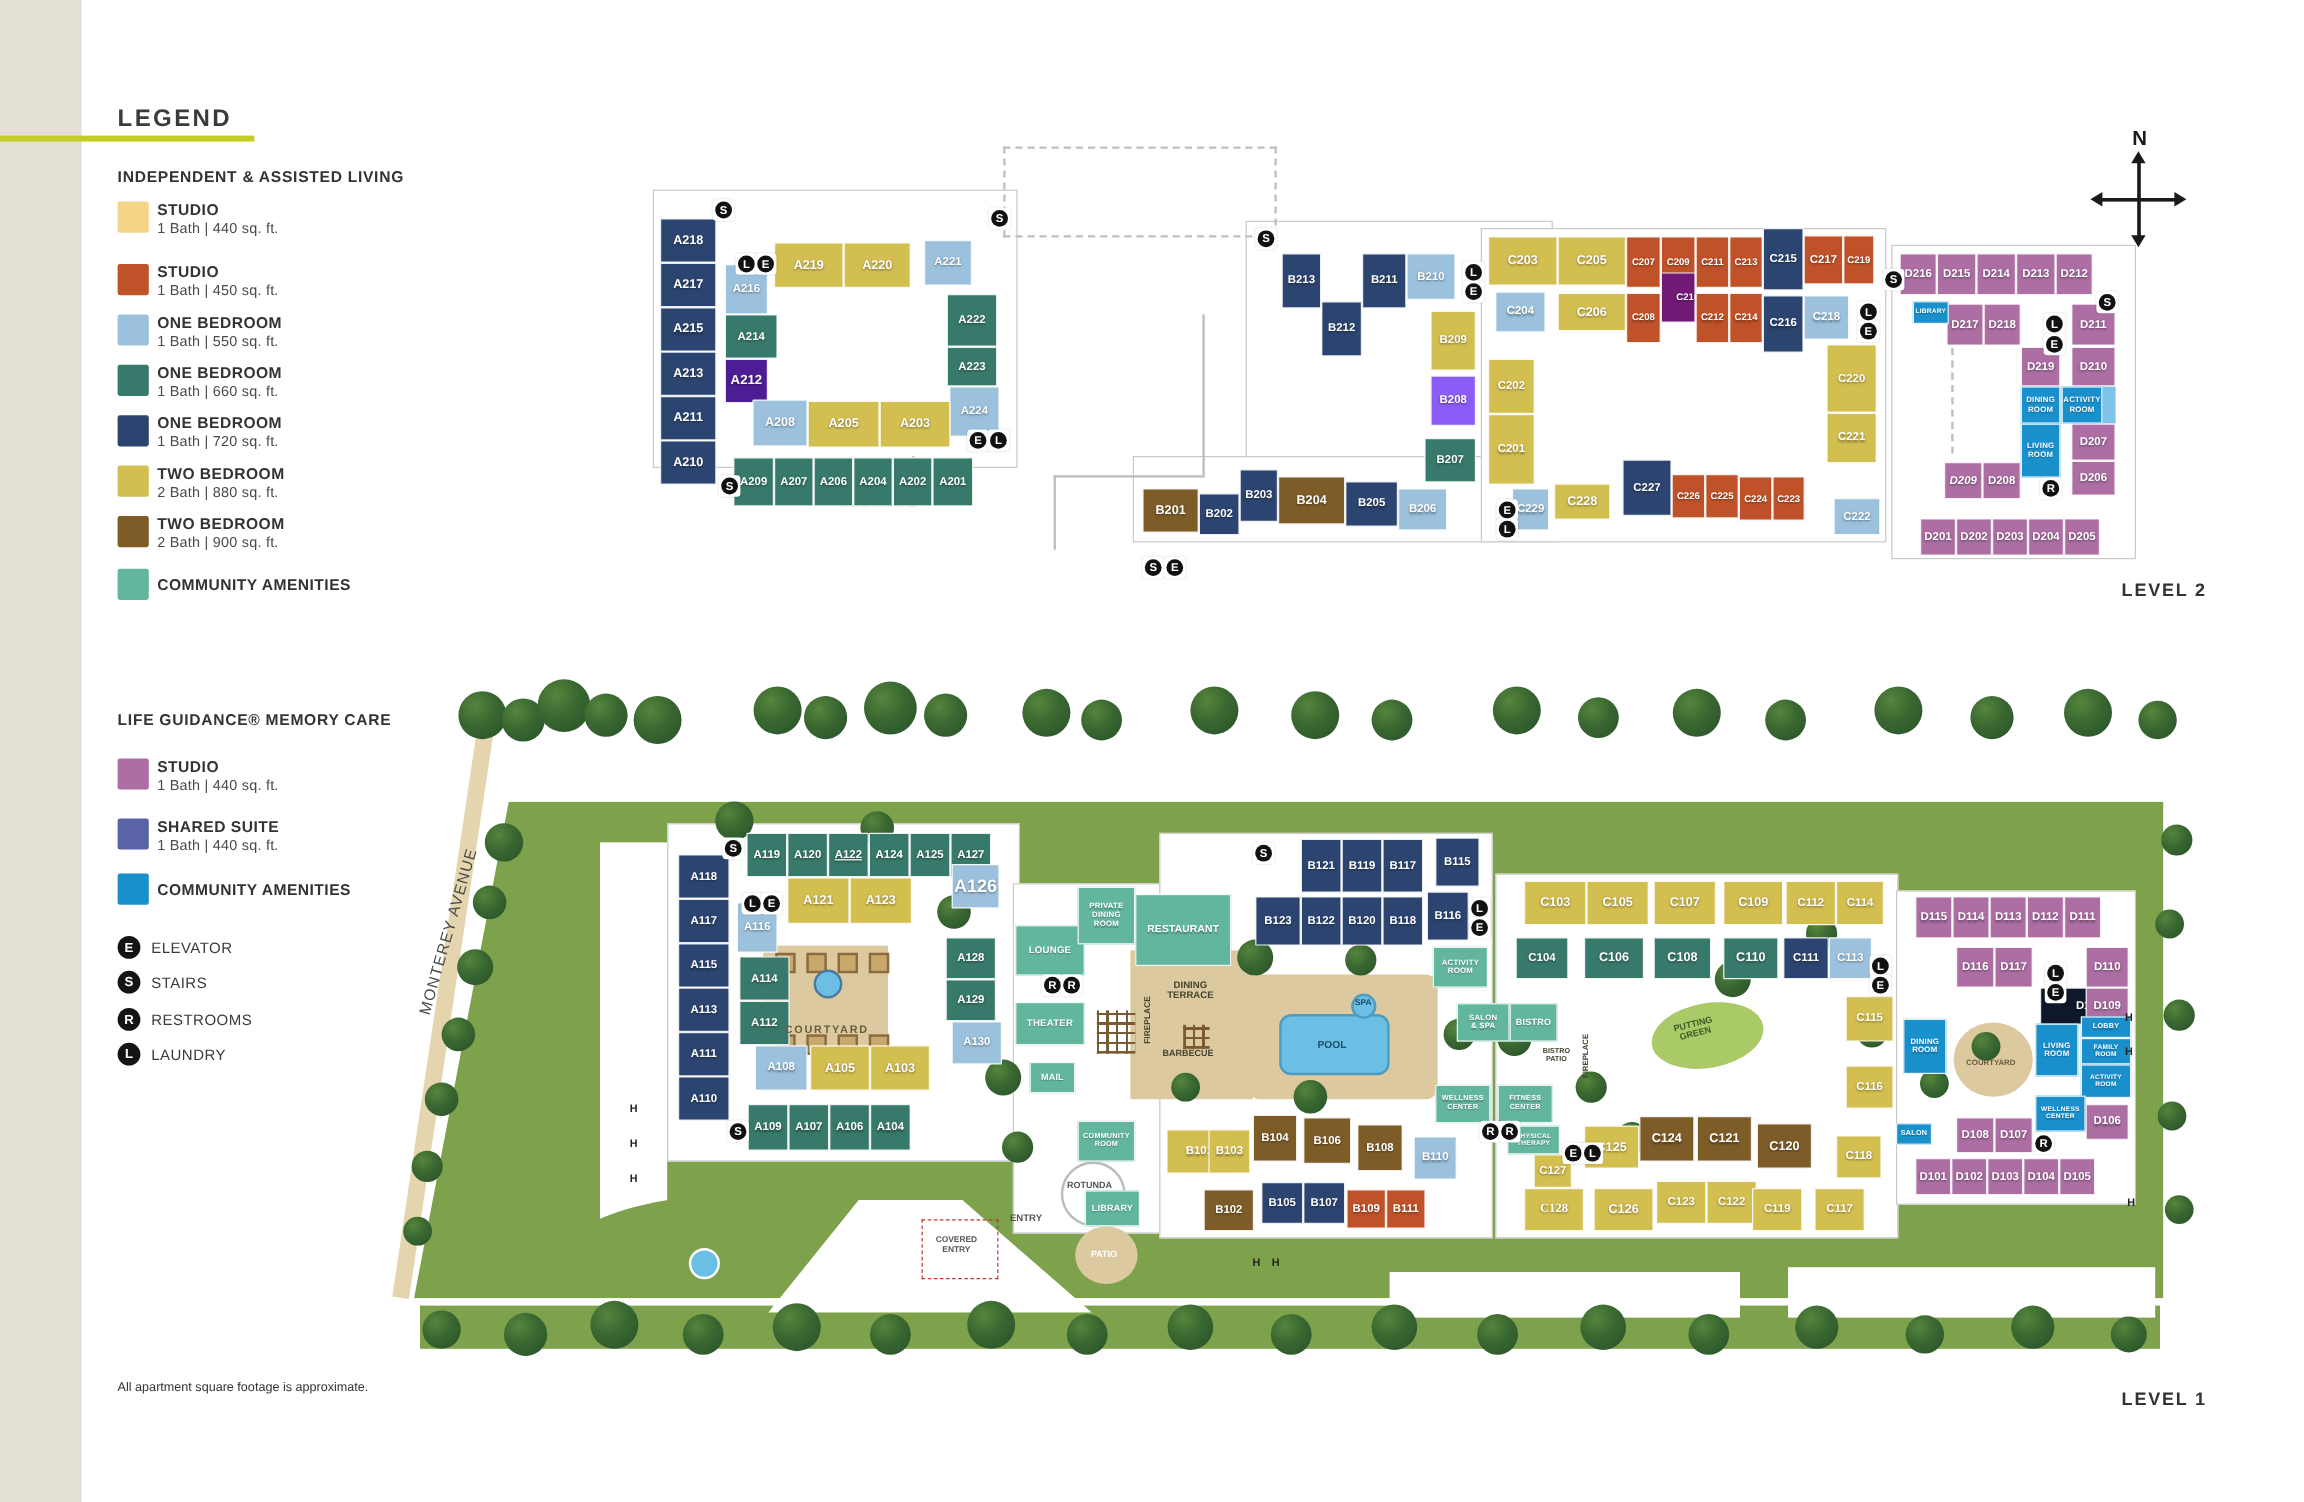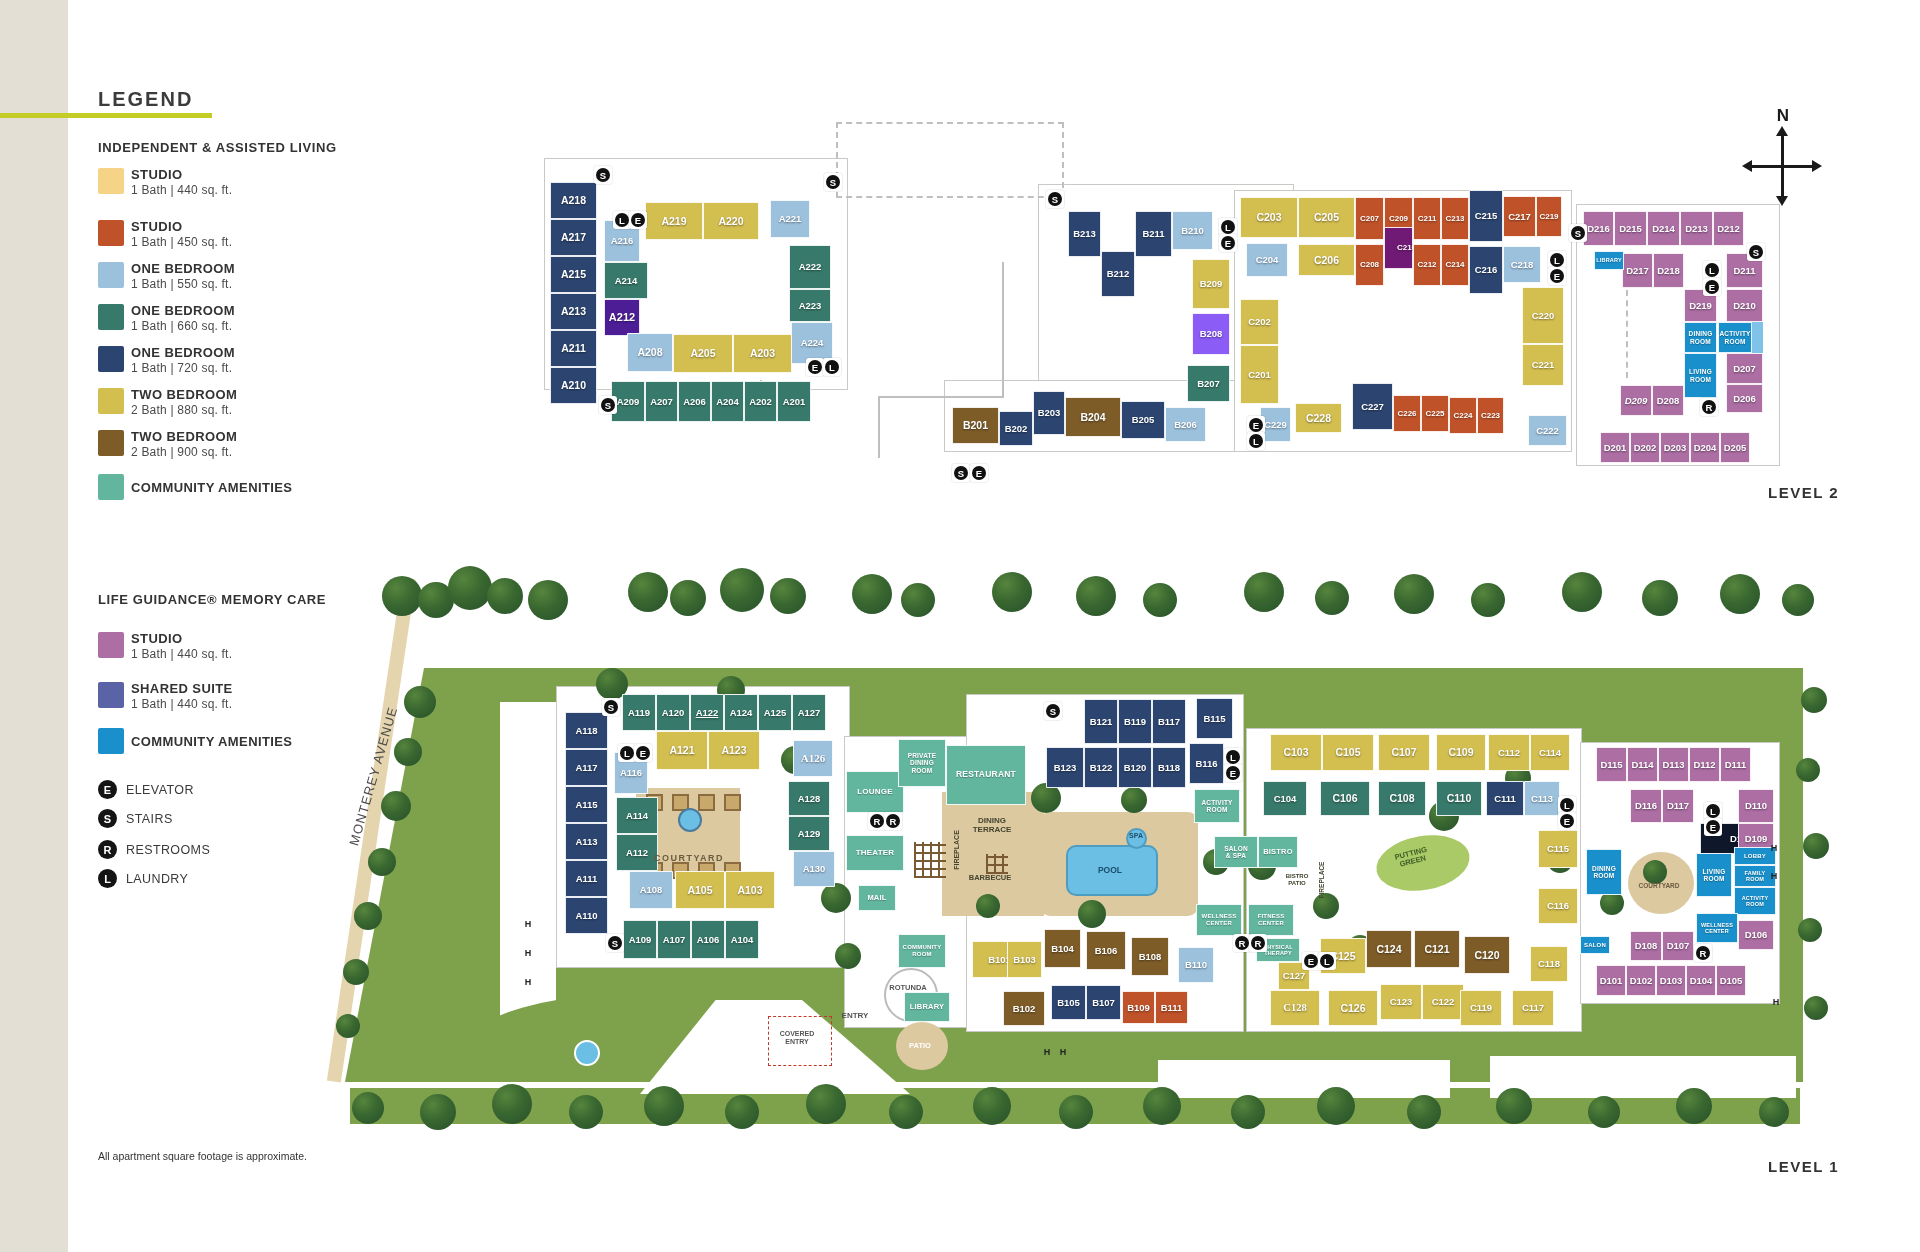--- a/index.html
+++ b/index.html
@@ -411,21 +411,21 @@
       <div class="unit" style="left: 792px; top: 694px; width: 34px; height: 37px; background: rgb(55, 121, 106); font-size: 9.5px;">A127</div>
       <div class="unit" style="left: 565px; top: 712px; width: 43px; height: 37px; background: rgb(44, 69, 112); font-size: 9.5px;">A118</div>
       <div class="unit" style="left: 565px; top: 749px; width: 43px; height: 37px; background: rgb(44, 69, 112); font-size: 9.5px;">A117</div>
       <div class="unit" style="left: 565px; top: 786px; width: 43px; height: 37px; background: rgb(44, 69, 112); font-size: 9.5px;">A115</div>
       <div class="unit" style="left: 565px; top: 823px; width: 43px; height: 37px; background: rgb(44, 69, 112); font-size: 9.5px;">A113</div>
       <div class="unit" style="left: 565px; top: 860px; width: 43px; height: 37px; background: rgb(44, 69, 112); font-size: 9.5px;">A111</div>
       <div class="unit" style="left: 565px; top: 897px; width: 43px; height: 37px; background: rgb(44, 69, 112); font-size: 9.5px;">A110</div>
       <div class="unit" style="left: 614px; top: 752px; width: 34px; height: 42px; background: rgb(156, 193, 221); font-size: 9.5px;">A116</div>
       <div class="unit" style="left: 656px; top: 731px; width: 52px; height: 39px; background: rgb(211, 190, 80); font-size: 10.5px;">A121</div>
       <div class="unit" style="left: 708px; top: 731px; width: 52px; height: 39px; background: rgb(211, 190, 80); font-size: 10.5px;">A123</div>
-      <div class="unit" style="left: 793px; top: 740px; width: 40px; height: 37px; background: rgb(156, 193, 221); font-size: 11px; font-family: Liberation Serif, serif;">A126</div>
+      <div class="unit" style="left: 793px; top: 720px; width: 40px; height: 37px; background: rgb(156, 193, 221); font-size: 15px;">A126</div>
       <div class="unit" style="left: 616px; top: 797px; width: 42px; height: 37px; background: rgb(55, 121, 106); font-size: 9.5px;">A114</div>
       <div class="unit" style="left: 616px; top: 834px; width: 42px; height: 37px; background: rgb(55, 121, 106); font-size: 9.5px;">A112</div>
       <div class="unit" style="left: 788px; top: 781px; width: 42px; height: 35px; background: rgb(55, 121, 106); font-size: 9.5px;">A128</div>
       <div class="unit" style="left: 788px; top: 816px; width: 42px; height: 35px; background: rgb(55, 121, 106); font-size: 9.5px;">A129</div>
       <div class="unit" style="left: 793px; top: 851px; width: 42px; height: 36px; background: rgb(156, 193, 221); font-size: 9.5px;">A130</div>
       <div class="unit" style="left: 629px; top: 871px; width: 44px; height: 38px; background: rgb(156, 193, 221); font-size: 9.5px;">A108</div>
       <div class="unit" style="left: 675px; top: 871px; width: 50px; height: 38px; background: rgb(211, 190, 80); font-size: 10.5px;">A105</div>
       <div class="unit" style="left: 725px; top: 871px; width: 50px; height: 38px; background: rgb(211, 190, 80); font-size: 10.5px;">A103</div>
       <div class="unit" style="left: 623px; top: 920px; width: 34px; height: 39px; background: rgb(55, 121, 106); font-size: 9.5px;">A109</div>
       <div class="unit" style="left: 657px; top: 920px; width: 34px; height: 39px; background: rgb(55, 121, 106); font-size: 9.5px;">A107</div>

